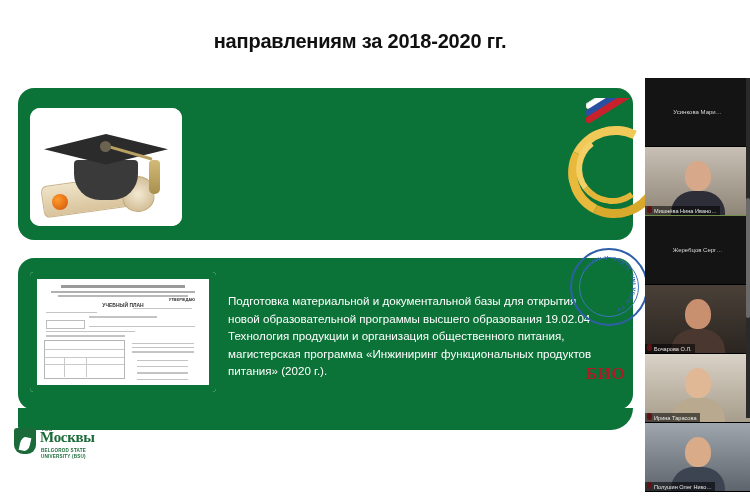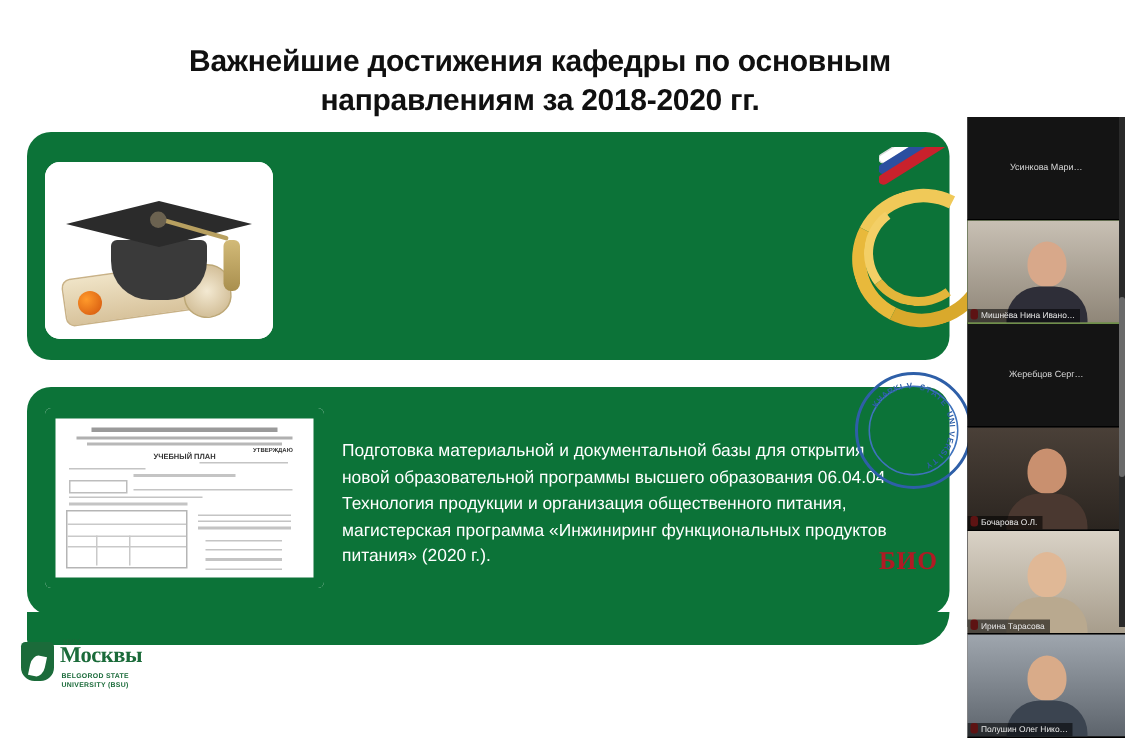--- a/index.html
+++ b/index.html
@@ -186,21 +186,20 @@
     position:absolute;left:27px;top:24px;font-size:4.6px;color:#1b6b3a;font-weight:bold;
     line-height:5.6px;letter-spacing:0.2px;
   }
 </style>
 </head>
 <body>
 
 <div class="slide">
 
   <div class="title">
-    <span>Важнейшие достижения кафедры по основным</span>
     <span class="l2">направлениям за 2018-2020 гг.</span>
   </div>
 
   <div class="panel panel-top"></div>
 
   <div class="img-card card-cap">
     <div class="cap-wrap">
       <div class="scroll"></div>
       <div class="scroll-end"></div>
       <div class="seal"></div>
@@ -241,21 +240,21 @@
         <div class="doc-line" style="left:55%;top:64%;width:36%;"></div>
         <div class="doc-line" style="left:55%;top:68%;width:36%;"></div>
         <div class="doc-line" style="left:58%;top:76%;width:30%;"></div>
         <div class="doc-line" style="left:58%;top:82%;width:30%;"></div>
         <div class="doc-line" style="left:58%;top:88%;width:30%;"></div>
         <div class="doc-line" style="left:58%;top:94%;width:30%;"></div>
       </div>
     </div>
   </div>
 
-  <div class="txt txt-2">Подготовка материальной и документальной базы для открытия новой образовательной программы высшего образования  06.04.04 Технология продукции и организация общественного питания, магистерская программа «Инжиниринг функциональных продуктов питания» (2020 г.).</div>
+  <div class="txt txt-2">Подготовка материальной и документальной базы для открытия новой образовательной программы высшего образования  19.02.04 Технология продукции и организация общественного питания, магистерская программа «Инжиниринг функциональных продуктов питания» (2020 г.).</div>
 
   <div class="bottom-bar-curve"></div>
 
   <div class="emblem">
     <div class="ribbon">
       <b class="r1"></b>
         <b class="r2"></b>
         <b class="r3"></b>
     </div>
     <div class="wreath"></div>

